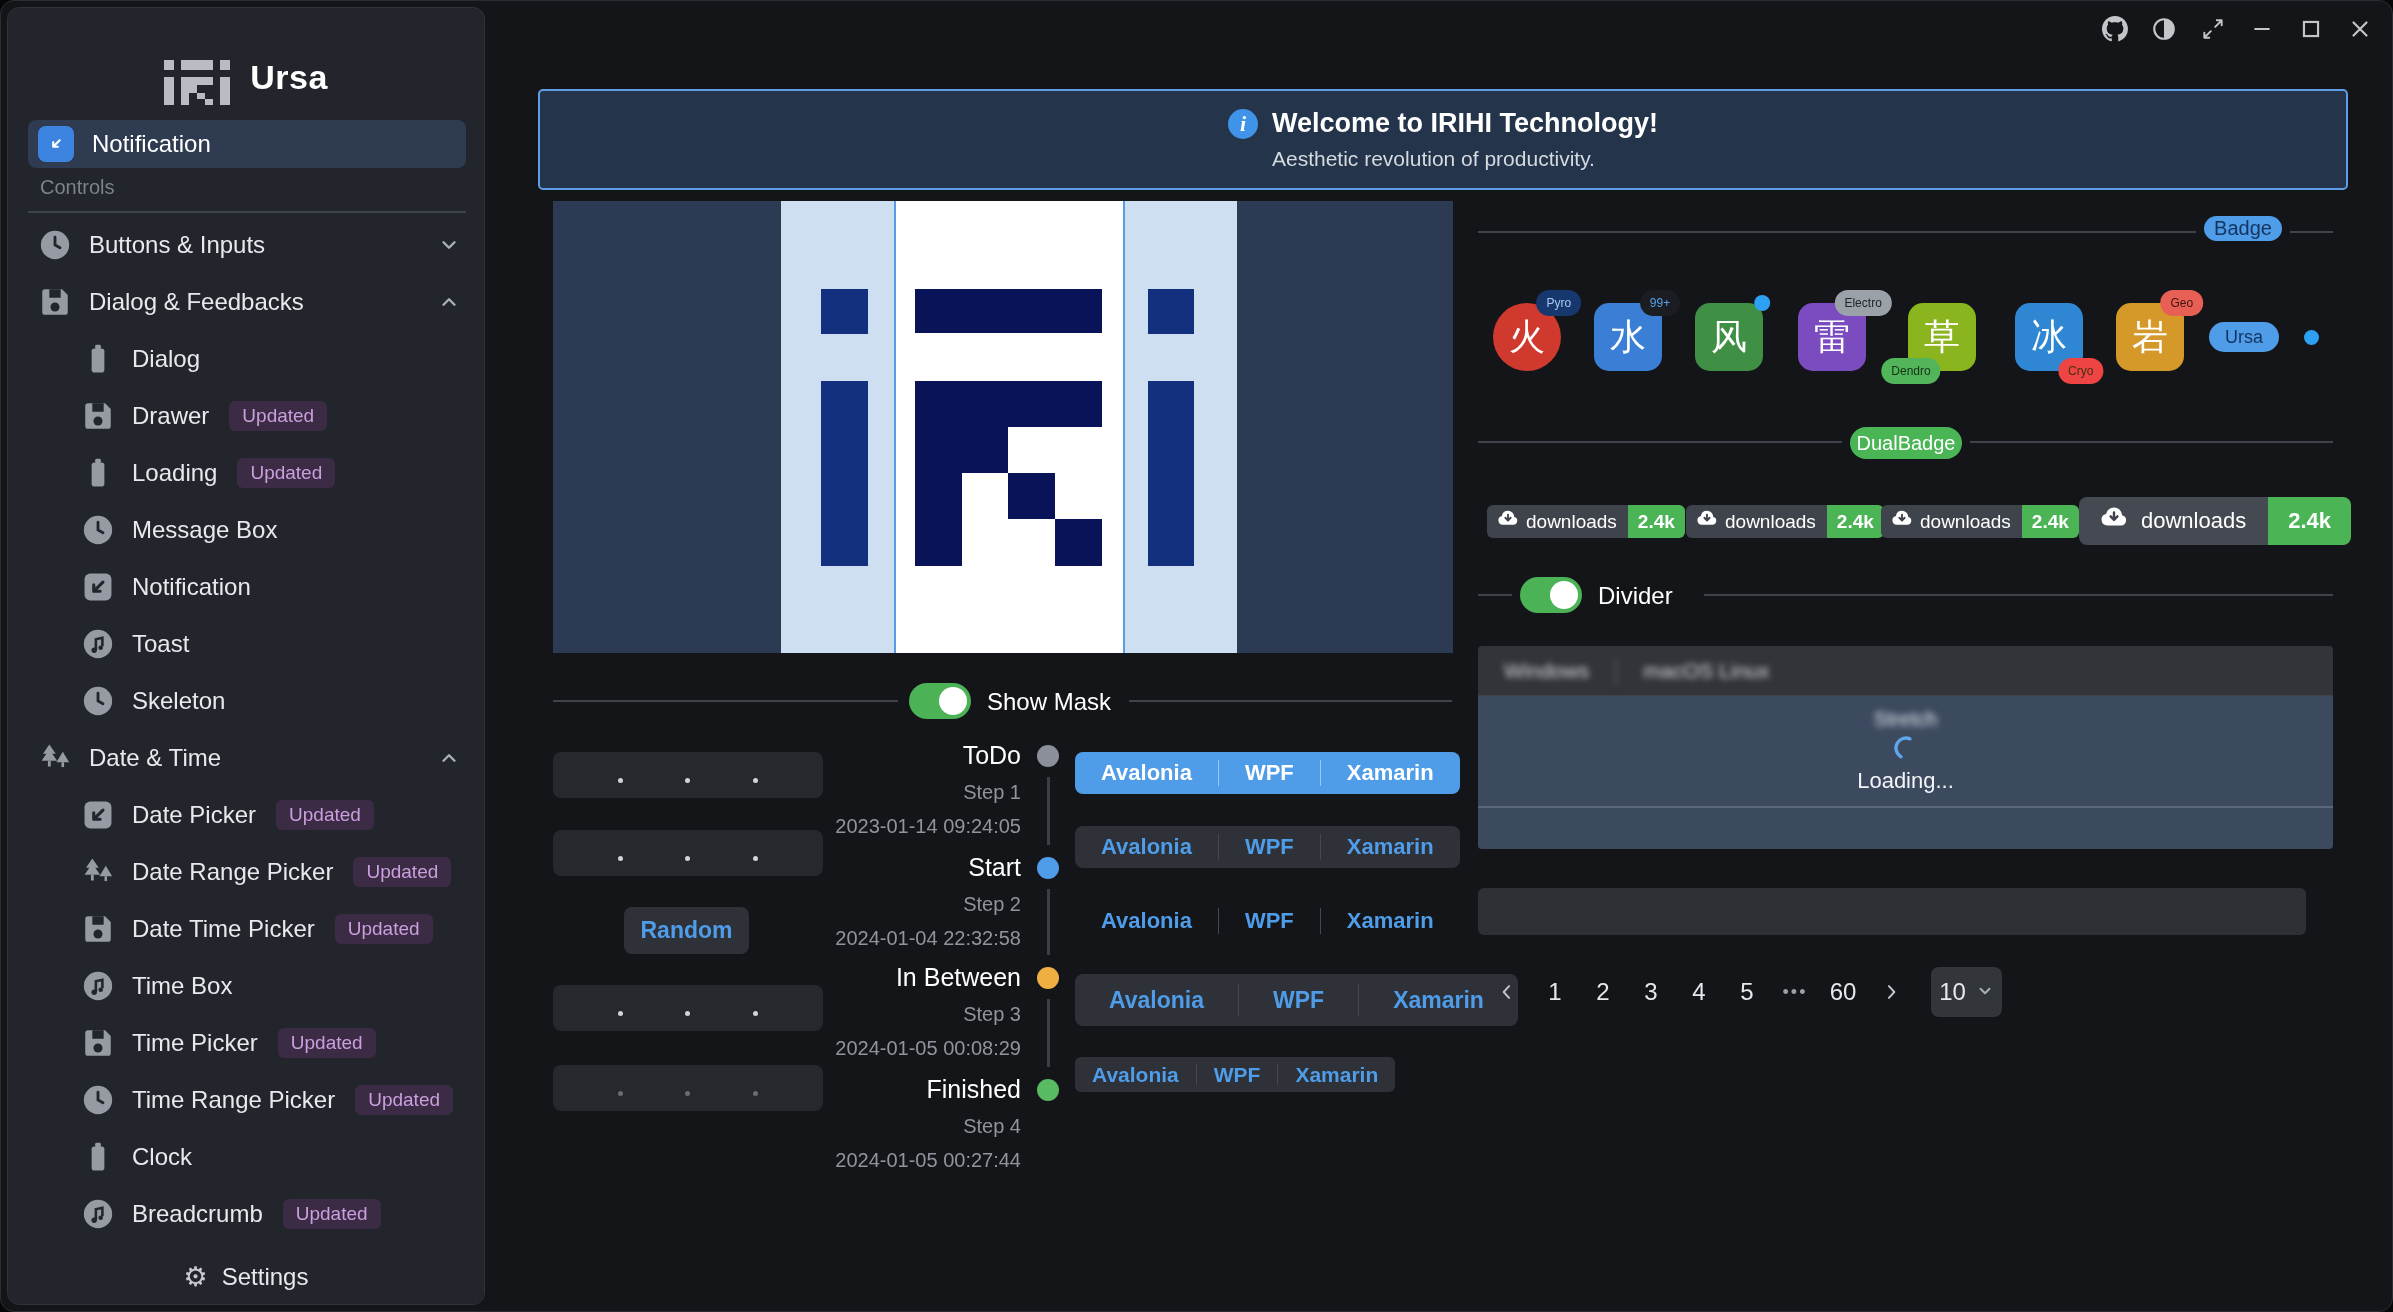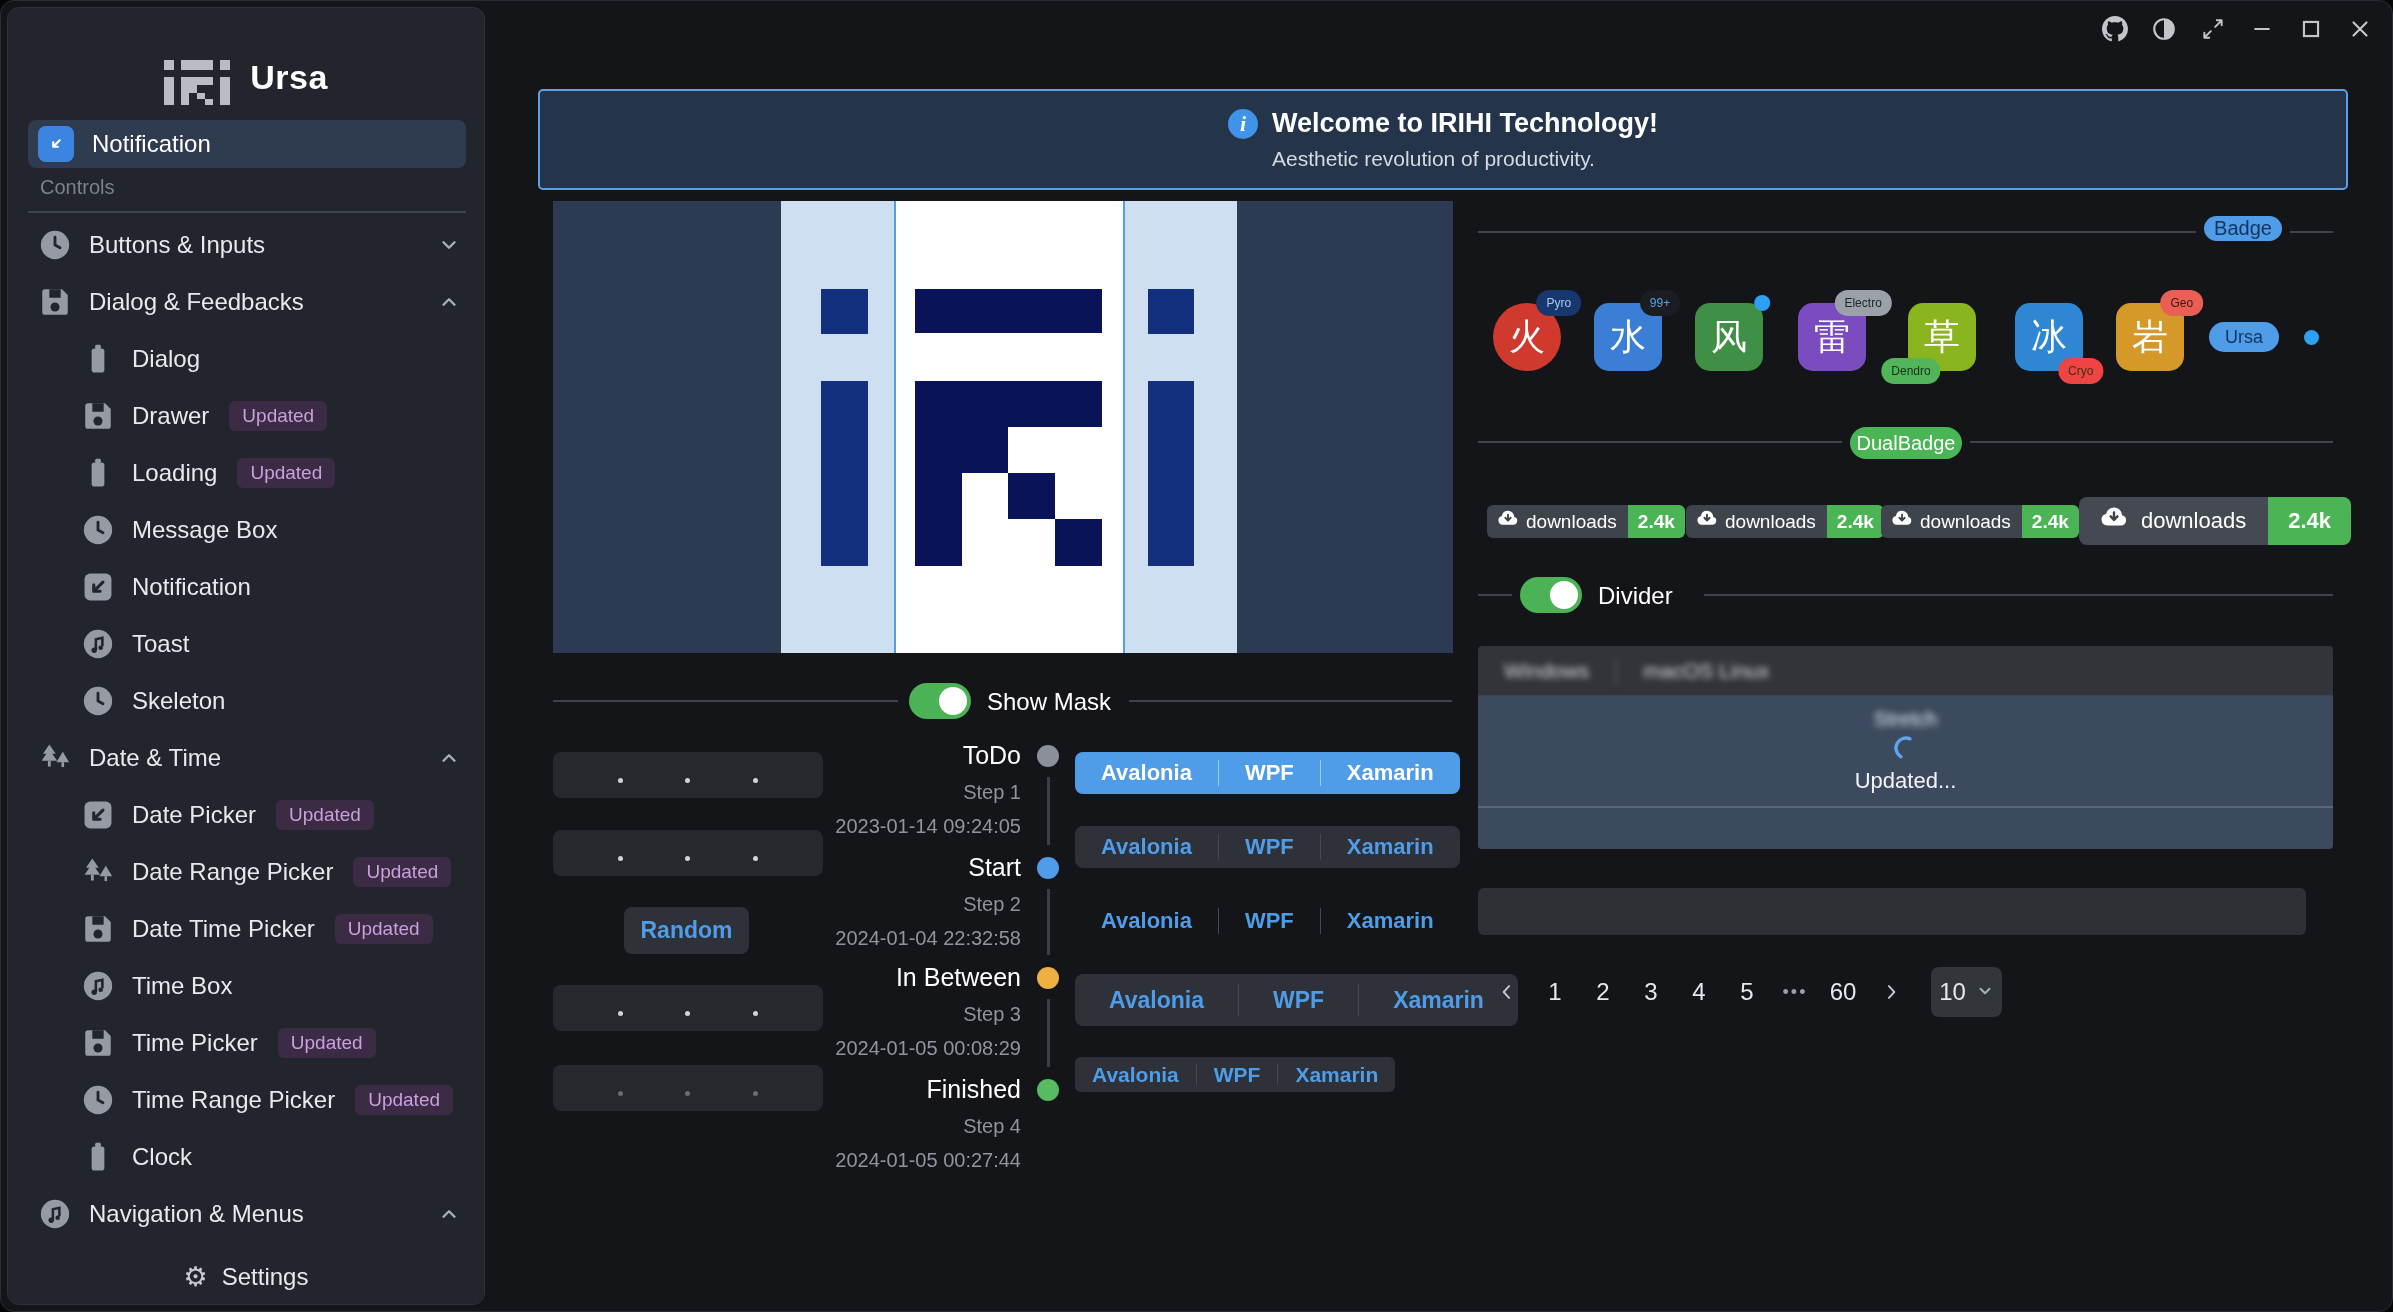--- a/index.html
+++ b/index.html
@@ -389,36 +389,20 @@
         </div>
         <div class="nav-item lvl1">
           <span class="nic">
             <svg viewBox="0 0 24 24">
               <rect x="10" y="2" width="4" height="3" rx="1" fill="#969aa3"></rect>
               <rect x="7.5" y="4.5" width="9" height="17" rx="2" fill="#969aa3"></rect>
             </svg>
           </span>
           <span class="lbl">Clock</span>
         </div>
-        <div class="nav-item">
-          <span class="nic">
-            <svg viewBox="0 0 24 24">
-              <circle cx="12" cy="12" r="10" fill="#969aa3"></circle>
-              <path d="M10.5 16.2V8.6l4.6-1v6" stroke="#22252b" stroke-width="1.8" fill="none"></path>
-              <circle cx="9.3" cy="16.4" r="1.9" fill="#22252b"></circle>
-              <circle cx="13.9" cy="14.6" r="1.6" fill="#22252b"></circle>
-            </svg>
-          </span>
-          <span class="lbl">Navigation &amp; Menus</span>
-          <span class="chev">
-            <svg viewBox="0 0 24 24" fill="none" stroke="#aab0b8" stroke-width="2.6" stroke-linecap="round" stroke-linejoin="round">
-              <path d="m6 15 6-6 6 6"></path>
-            </svg>
-          </span>
-        </div>
         <div class="nav-item lvl1">
           <span class="nic">
             <svg viewBox="0 0 24 24">
               <circle cx="12" cy="12" r="10" fill="#969aa3"></circle>
               <path d="M10.5 16.2V8.6l4.6-1v6" stroke="#22252b" stroke-width="1.8" fill="none"></path>
               <circle cx="9.3" cy="16.4" r="1.9" fill="#22252b"></circle>
               <circle cx="13.9" cy="14.6" r="1.6" fill="#22252b"></circle>
             </svg>
           </span>
           <span class="lbl">Breadcrumb</span>
@@ -659,21 +643,21 @@
         </div>
     </div>
     <div class="lp-body">
       <div class="lp-line"></div>
       <div class="lp-stretch">Stretch</div>
       <div class="lp-spin">
         <svg viewBox="0 0 28 28" fill="none">
             <circle cx="14" cy="14" r="10" stroke="#5ea5ec" stroke-width="3.4" stroke-linecap="round" stroke-dasharray="30 33" transform="rotate(120 14 14)"></circle>
           </svg>
       </div>
-      <div class="lp-loading">Updated...</div>
+      <div class="lp-loading">Loading...</div>
     </div>
   </div>
 
   <div class="empty-input"></div>
 
   <div class="pagination">
       <span class="pg arrow">
         <svg viewBox="0 0 24 24" fill="none" stroke="#c0c3c9" stroke-width="2.4" stroke-linecap="round" stroke-linejoin="round">
           <path d="M14.5 5 8 12l6.5 7"></path>
         </svg>

